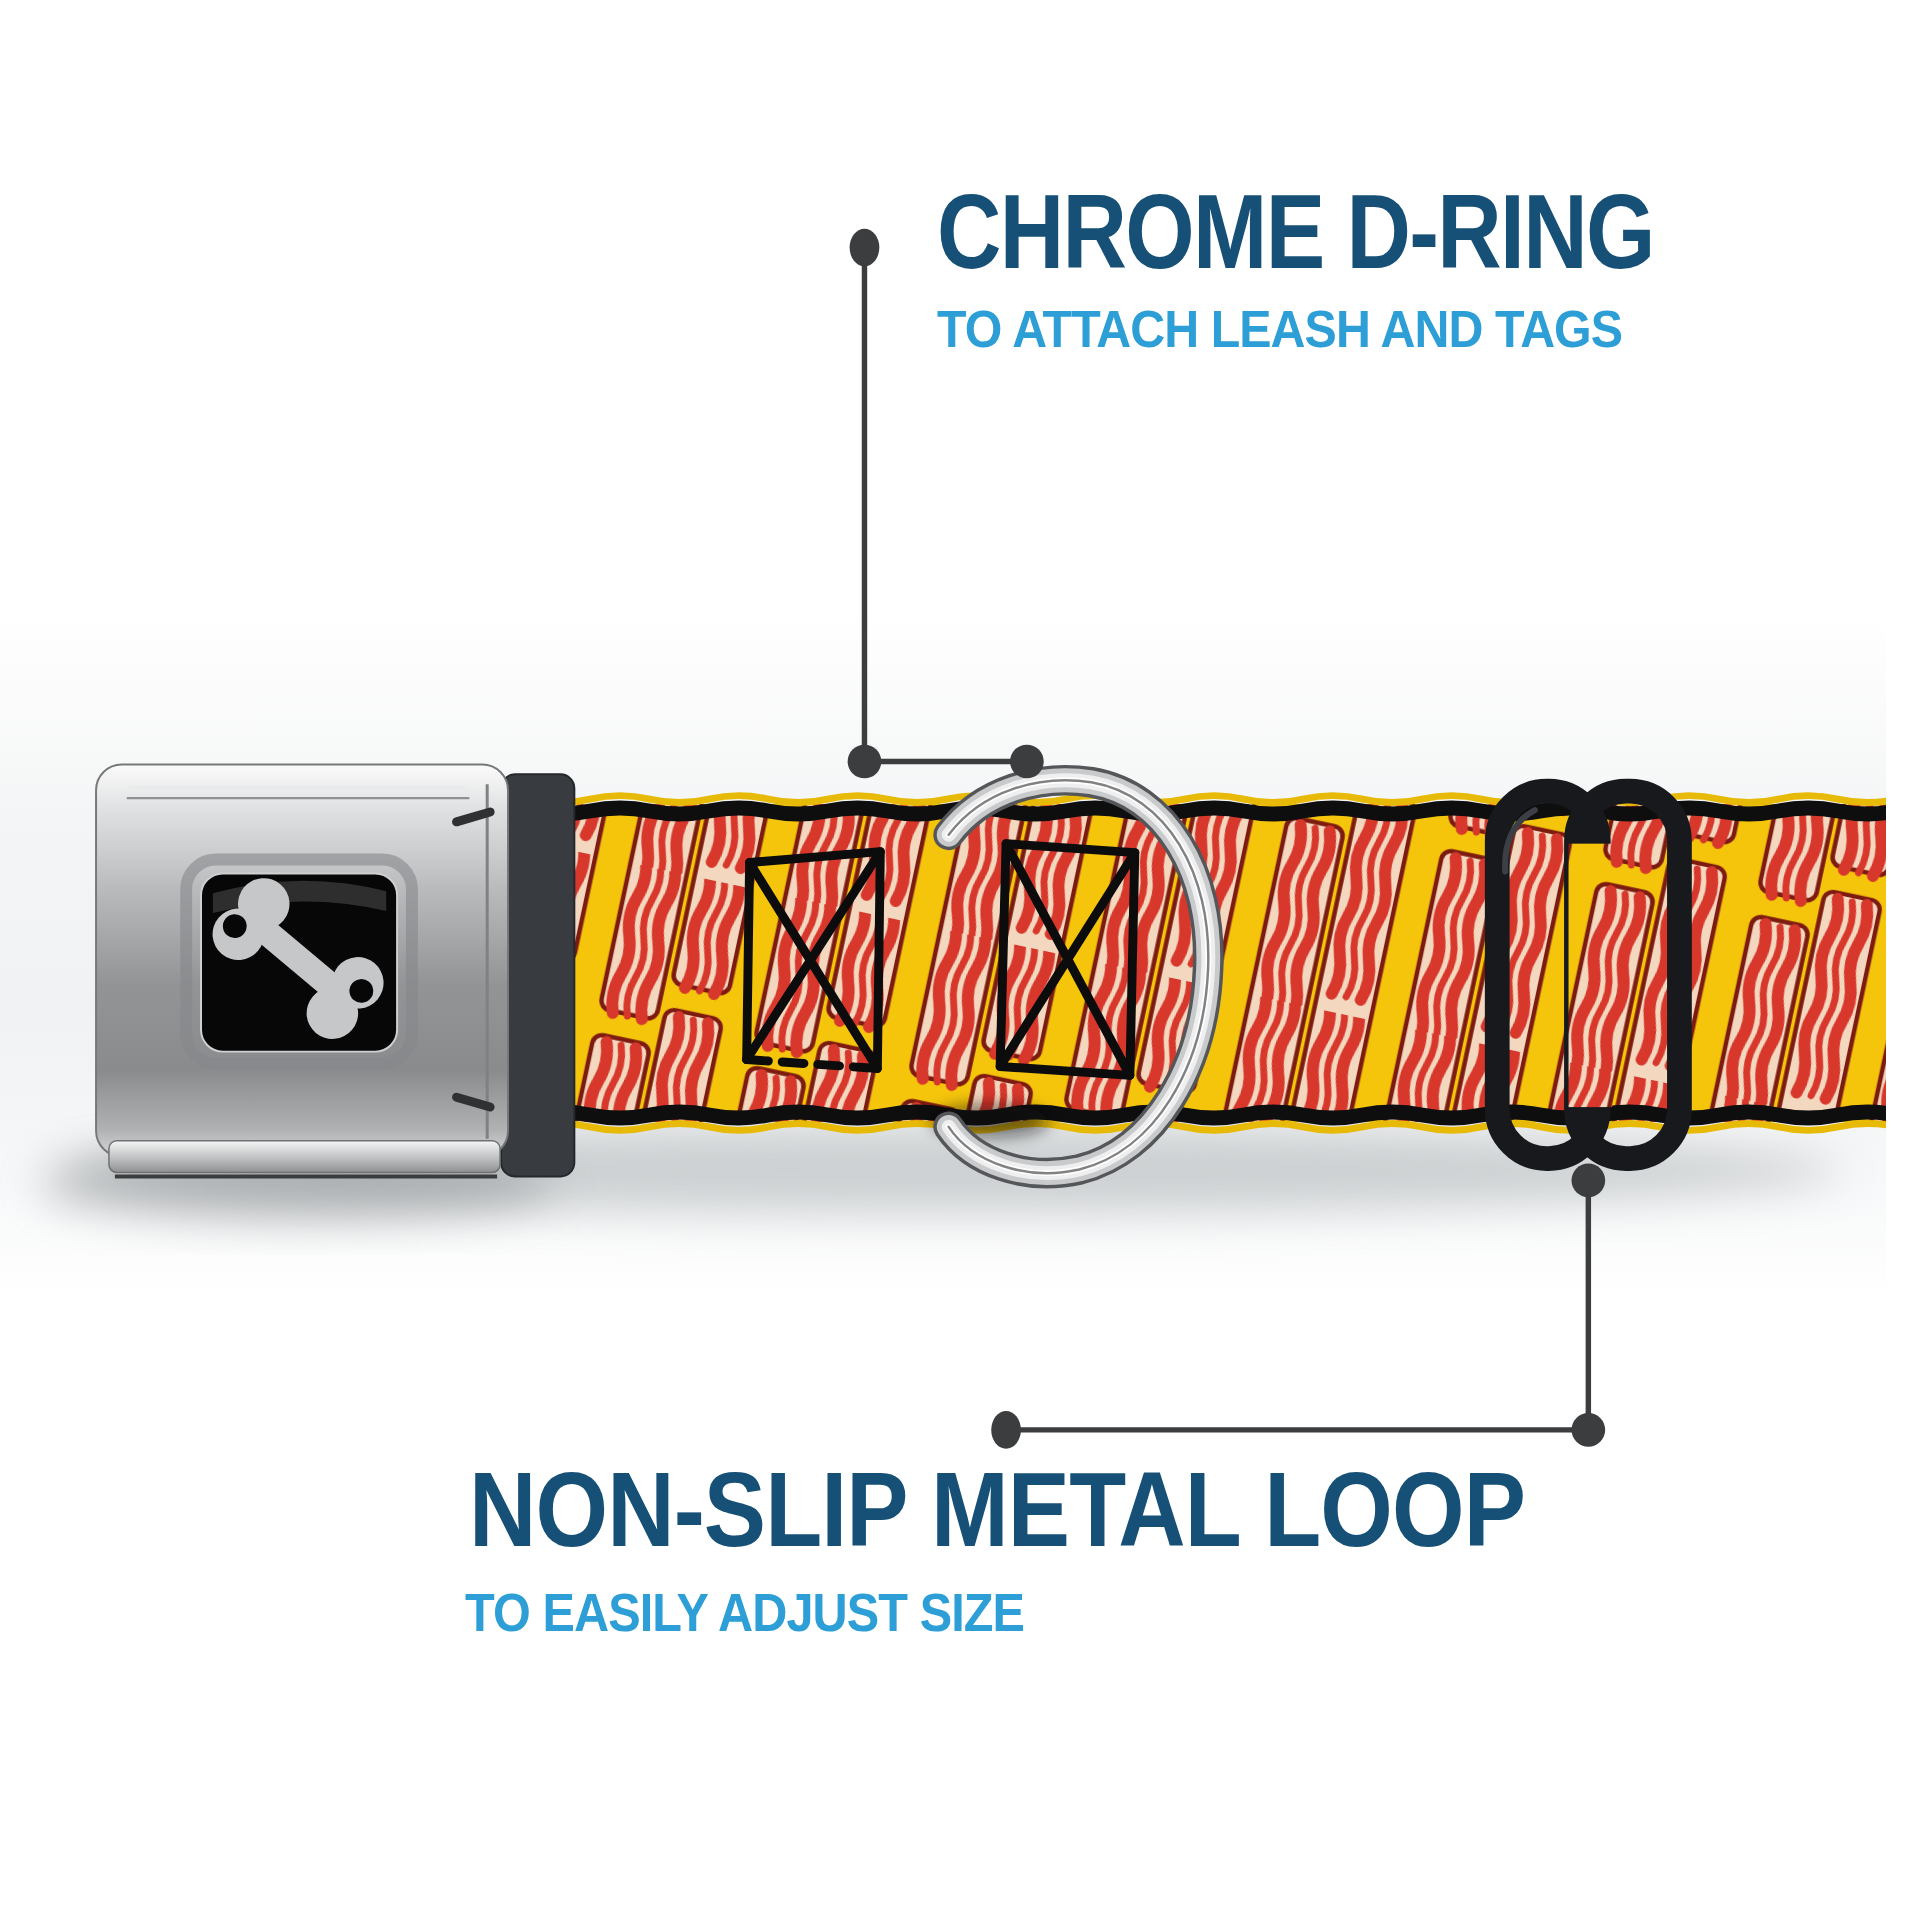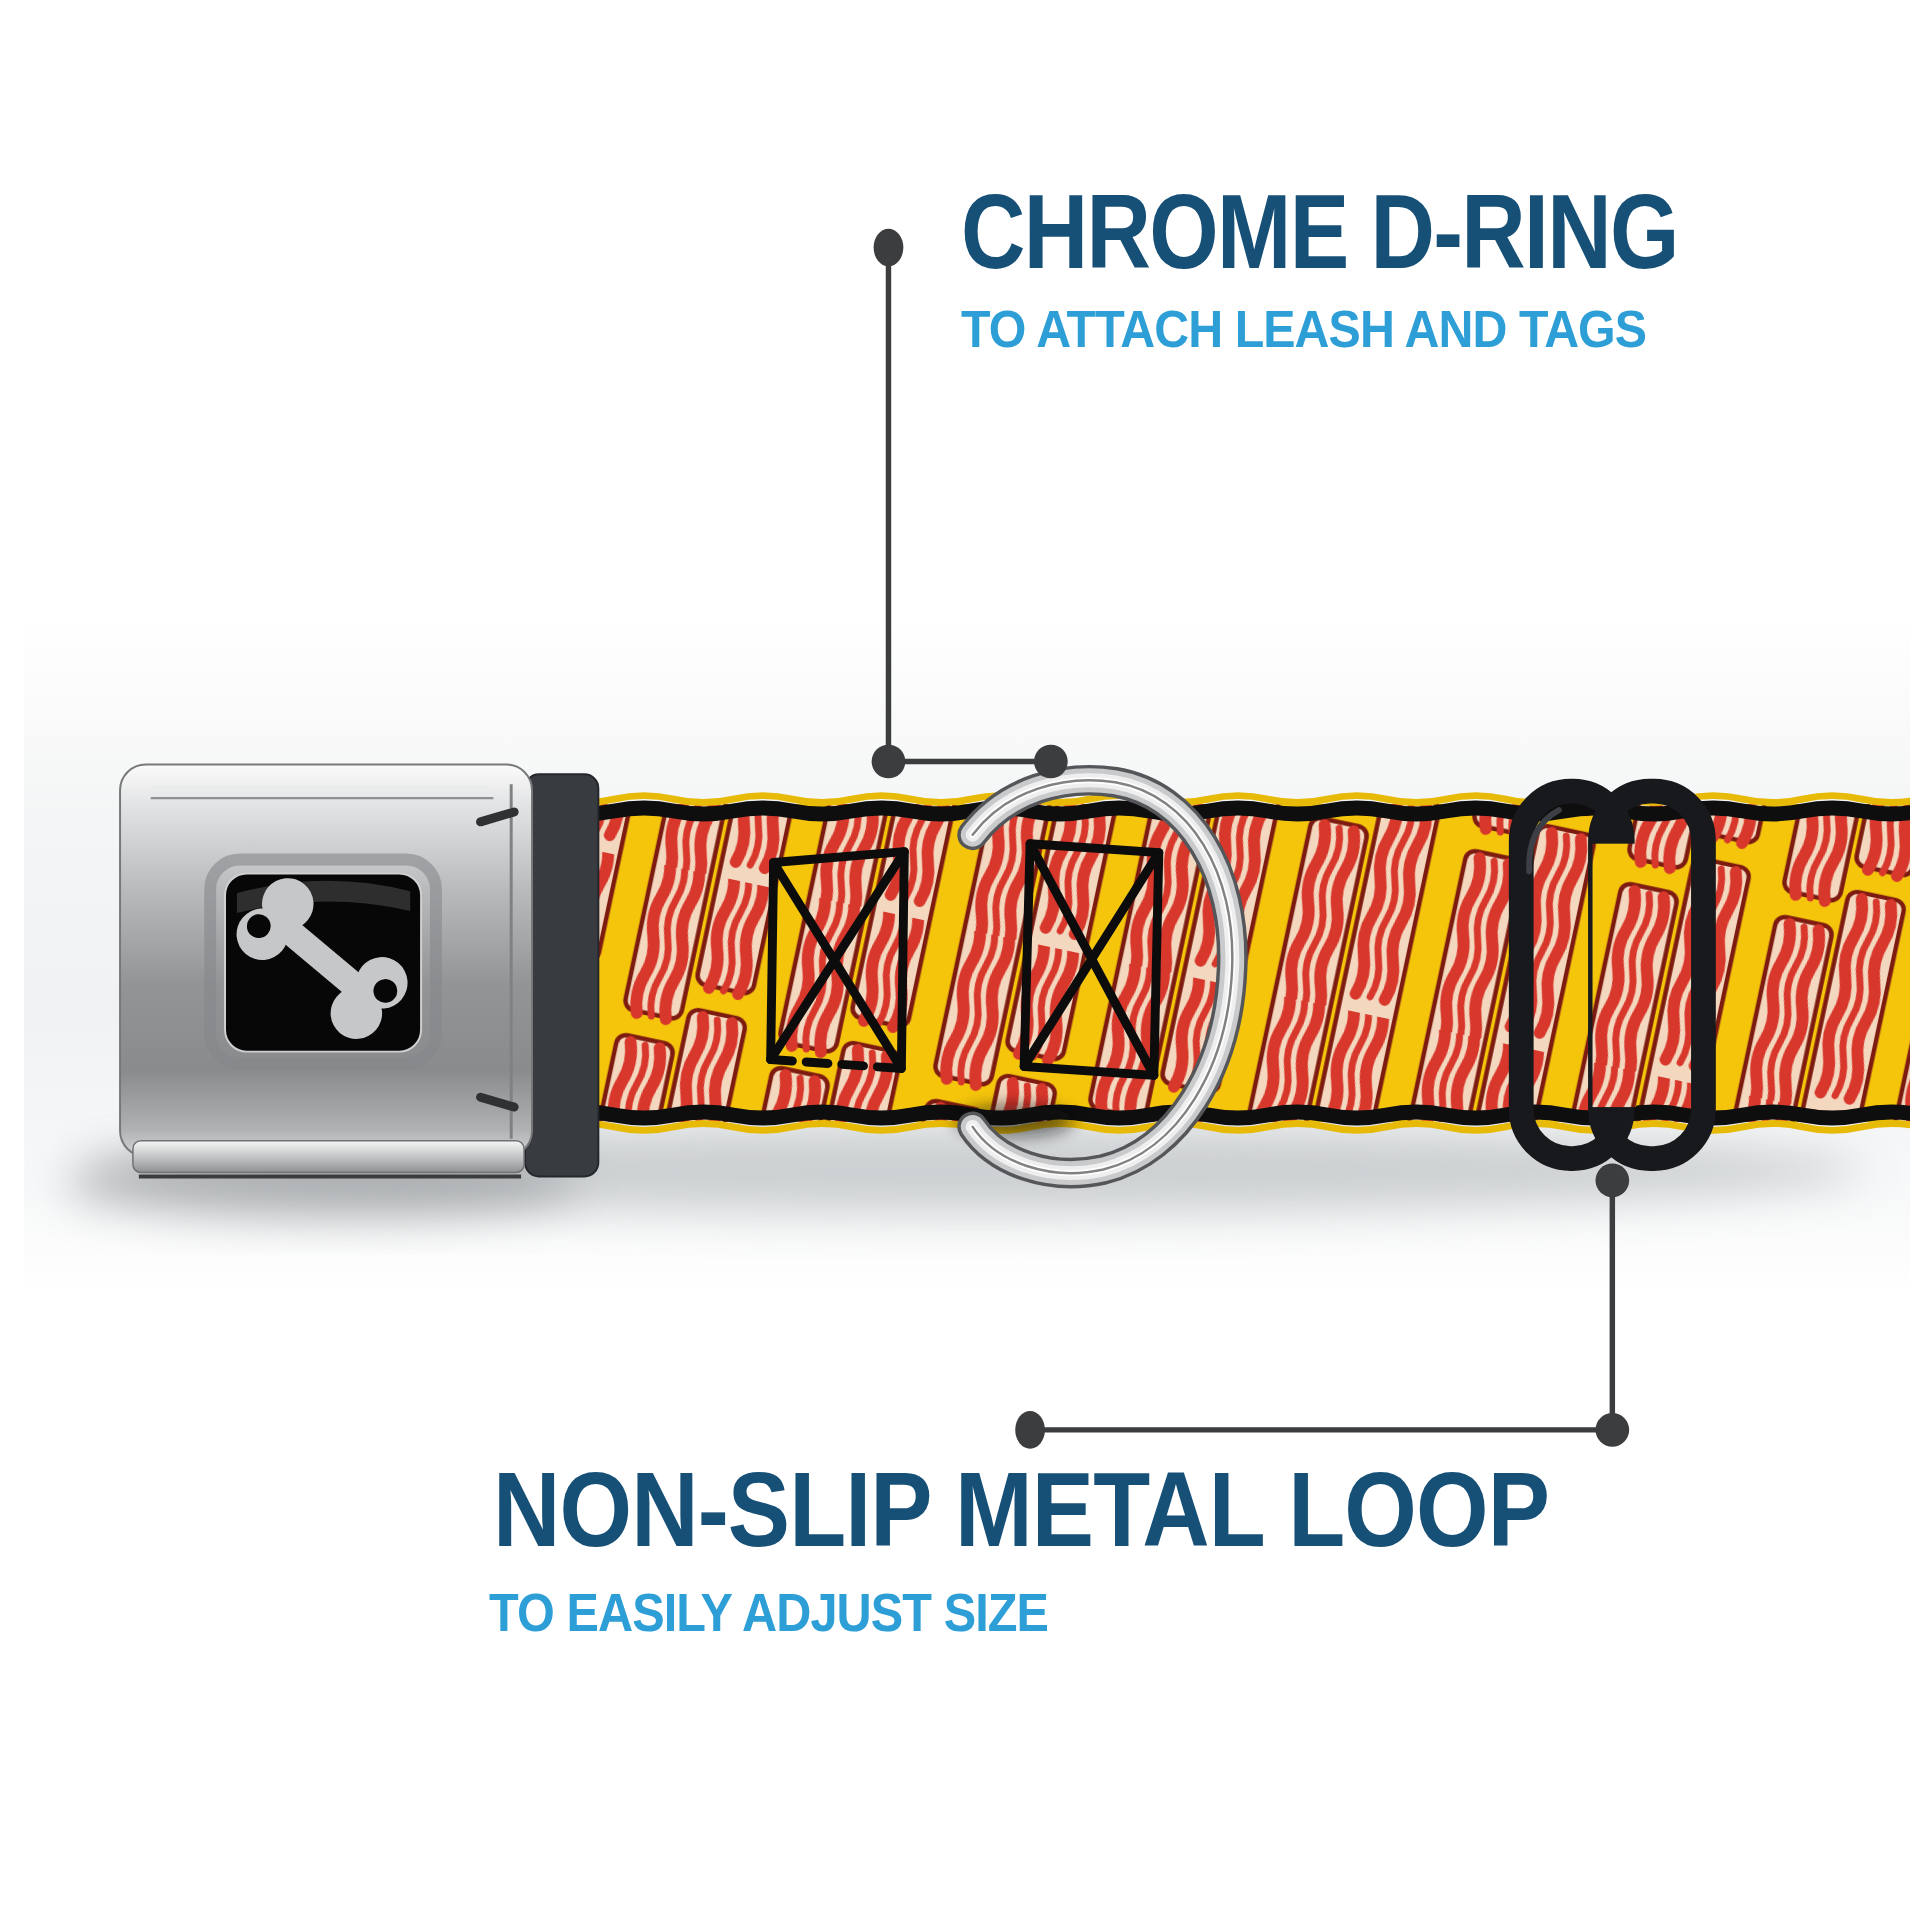--- a/index.html
+++ b/index.html
@@ -6,21 +6,20 @@
     --title-blue:#175077;
     --sub-blue:#2D9FD6;
   }
   html,body{margin:0;padding:0;background:#ffffff;}
   .canvas{
     position:relative;
     width:1886px;height:1927px;
     background:#ffffff;
     overflow:hidden;
     font-family:"Liberation Sans", sans-serif;
-    margin-left:24px;
   }
   .scene{position:absolute;left:0;top:0;}
   .co-title{
     position:absolute;
     font-weight:bold;
     color:var(--title-blue);
     line-height:1;
     white-space:nowrap;
     transform-origin:0 0;
   }

